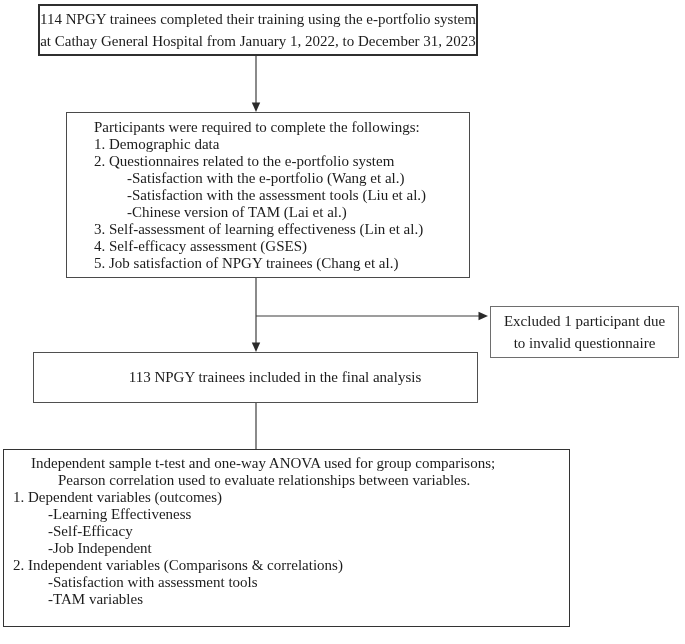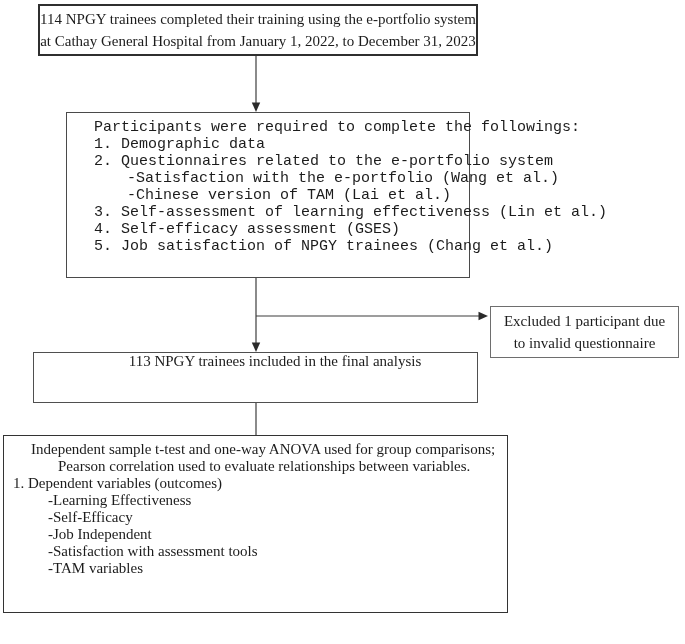--- a/index.html
+++ b/index.html
@@ -31,40 +31,39 @@
     left: 38px; top: 4px; width: 440px; height: 52px;
     border: 2px solid #2f2f2f;
     display: flex; flex-direction: column; justify-content: center; align-items: center;
   }
   .box-top .l { line-height: 22px; text-align: right; }
   
   .box-req {
     left: 66px; top: 112px; width: 404px; height: 166px;
     border: 1.5px solid #4a4a4a;
     padding-top: 6px;
-    font-family: Liberation Mono, monospace;
   }
   .box-req .l { padding-left: 27px; }
   .box-req .l.sub { padding-left: 60px; }
   
   .box-excl {
     left: 490px; top: 290px; width: 189px; height: 52px;
     border: 1.5px solid #6e6e6e;
     display: flex; flex-direction: column; justify-content: center; align-items: center; margin-top: 16px;
   }
   .box-excl .l { line-height: 22px; text-align: center; }
   
   .box-final {
     left: 33px; top: 352px; width: 445px; height: 51px;
     border: 1.5px solid #4f4f4f;
-    display: flex; justify-content: center;  padding-left: 39px;
+    display: flex; justify-content: center; align-items: center; padding-left: 39px;
   }
   
   .box-stats {
-    left: 3px; top: 435px; width: 505px; height: 178px;
+    left: 3px; top: 449px; width: 567px; height: 178px;
     border: 1.6px solid #333333;
     padding-top: 5px;
   }
   .box-stats .l { padding-left: 9px; }
   .box-stats .l.first { padding-left: 27px; }
   .box-stats .l.second { padding-left: 54px; }
   .box-stats .l.sub { padding-left: 44px; }
 </style>
 </head>
 <body>
@@ -93,20 +92,21 @@
   <div class="box box-top">
     <div class="l">114 NPGY trainees completed their training using the e-portfolio system</div>
     <div class="l">at Cathay General Hospital from January 1, 2022, to December 31, 2023</div>
   </div>
 
   <div class="box box-req">
     <div class="l">Participants were required to complete the followings:</div>
     <div class="l">1. Demographic data</div>
     <div class="l">2. Questionnaires related to the e-portfolio system</div>
     <div class="l sub">-Satisfaction with the e-portfolio (Wang et al.)</div>
+    <div class="l sub">-Satisfaction with the assessment tools (Liu et al.)</div>
     <div class="l sub">-Chinese version of TAM (Lai et al.)</div>
     <div class="l">3. Self-assessment of learning effectiveness (Lin et al.)</div>
     <div class="l">4. Self-efficacy assessment (GSES)</div>
     <div class="l">5. Job satisfaction of NPGY trainees (Chang et al.)</div>
   </div>
 
   <div class="box box-excl">
     <div class="l">Excluded 1 participant due</div>
     <div class="l">to invalid questionnaire</div>
   </div>
@@ -115,17 +115,18 @@
     <div class="l">113 NPGY trainees included in the final analysis</div>
   </div>
 
   <div class="box box-stats">
     <div class="l first">Independent sample t-test and one-way ANOVA used for group comparisons;</div>
     <div class="l second">Pearson correlation used to evaluate relationships between variables.</div>
     <div class="l">1. Dependent variables (outcomes)</div>
     <div class="l sub">-Learning Effectiveness</div>
     <div class="l sub">-Self-Efficacy</div>
     <div class="l sub">-Job Independent</div>
+    <div class="l">2. Independent variables (Comparisons &amp; correlations)</div>
     <div class="l sub">-Satisfaction with assessment tools</div>
     <div class="l sub">-TAM variables</div>
   </div>
 
 </div>
 
 </body></html>

